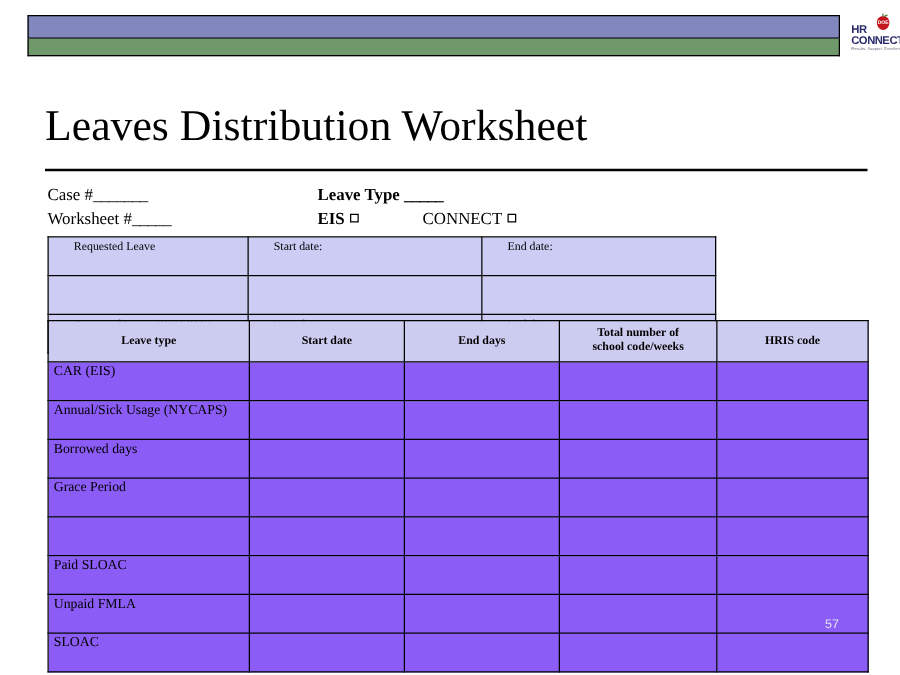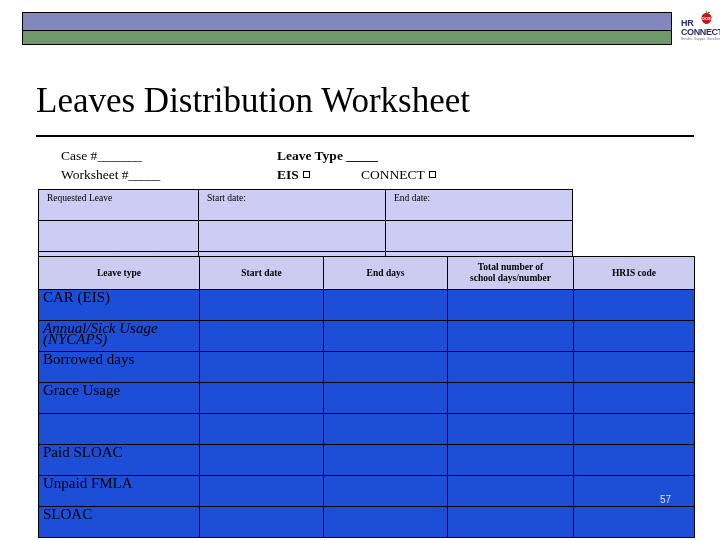--- a/index.html
+++ b/index.html
@@ -106,21 +106,20 @@
     left: 38px;
     top: 146px;
     width: 660px;
     font-size: 13.5px;
     line-height: 19px;
   }
   .info-row {
     position: relative;
     height: 19px;
     white-space: nowrap;
-    margin-left: 23px;
   }
   .info-left {
     position: absolute;
     left: 0;
     top: 0;
   }
   .info-right {
     position: absolute;
     left: 216px;
     top: 0;
@@ -151,21 +150,21 @@
     top: 189px;
     width: 534px;
     border-collapse: collapse;
     font-size: 9.5px;
     table-layout: fixed;
   }
   #requested-leave-table td {
     border: 1.6px solid #000000;
     background: #ccccf5;
     height: 26px;
-    padding: 2px 8px;
+    padding: 2px 20px;
     vertical-align: top;
     line-height: 12px;
     margin-top: 20px;
   }
   .rl-col-1 { width: 160px; }
   .rl-col-2 { width: 187px; }
   .rl-col-3 { width: 187px; }
   .rl-spacer-row td {
     border: none;
     background: #ffffff;
@@ -188,34 +187,34 @@
     font-size: 9.5px;
     font-weight: bold;
     text-align: center;
     line-height: 11px;
     padding: 3px 2px;
     height: 26px;
     vertical-align: middle;
   }
   #leaves-table td {
     border: 1.6px solid #000000;
-    background: #1d4ed8;
-    font-size: 15px;
+    background: #8b5cf6;
+    font-size: 11px;
     line-height: 11px;
     padding: 2px 4px;
     vertical-align: top;
     height: 26px;
   }
   .lt-col-1 { width: 161px; }
   .lt-col-2 { width: 124px; }
   .lt-col-3 { width: 124px; }
   .lt-col-4 { width: 126px; }
   .lt-col-5 { width: 121px; }
   tr.row-h-tall td { height: 30px; }
-  tr.row-h-short td { height: 22px; font-style: italic; }
+  tr.row-h-short td { height: 22px; }
   tr.gap-row td {
     border: none;
     background: #ffffff;
     height: 11px;
     padding: 0;
   }
 
   
   #page-number {
     position: absolute;
@@ -294,21 +293,21 @@
       <col class="lt-col-4">
       <col class="lt-col-5">
   </colgroup>
   <thead>
     <tr>
       <th>Leave type</th>
       <th>Start date</th>
       <th>End days</th>
       <th>
         <span>Total number of</span><br>
-        <span>school days/number</span>
+        <span>school code/weeks</span>
       </th>
       <th>HRIS code</th>
     </tr>
   </thead>
   <tbody>
     <tr class="row-h-tall">
       <td>CAR (EIS)</td>
       <td></td>
       <td></td>
       <td></td>
@@ -322,21 +321,21 @@
       <td></td>
     </tr>
     <tr>
       <td>Borrowed days</td>
       <td></td>
       <td></td>
       <td></td>
       <td></td>
     </tr>
     <tr class="row-h-tall">
-      <td>Grace Usage</td>
+      <td>Grace Period</td>
       <td></td>
       <td></td>
       <td></td>
       <td></td>
     </tr>
     <tr class="gap-row">
       <td></td>
       <td></td>
       <td></td>
       <td></td>

